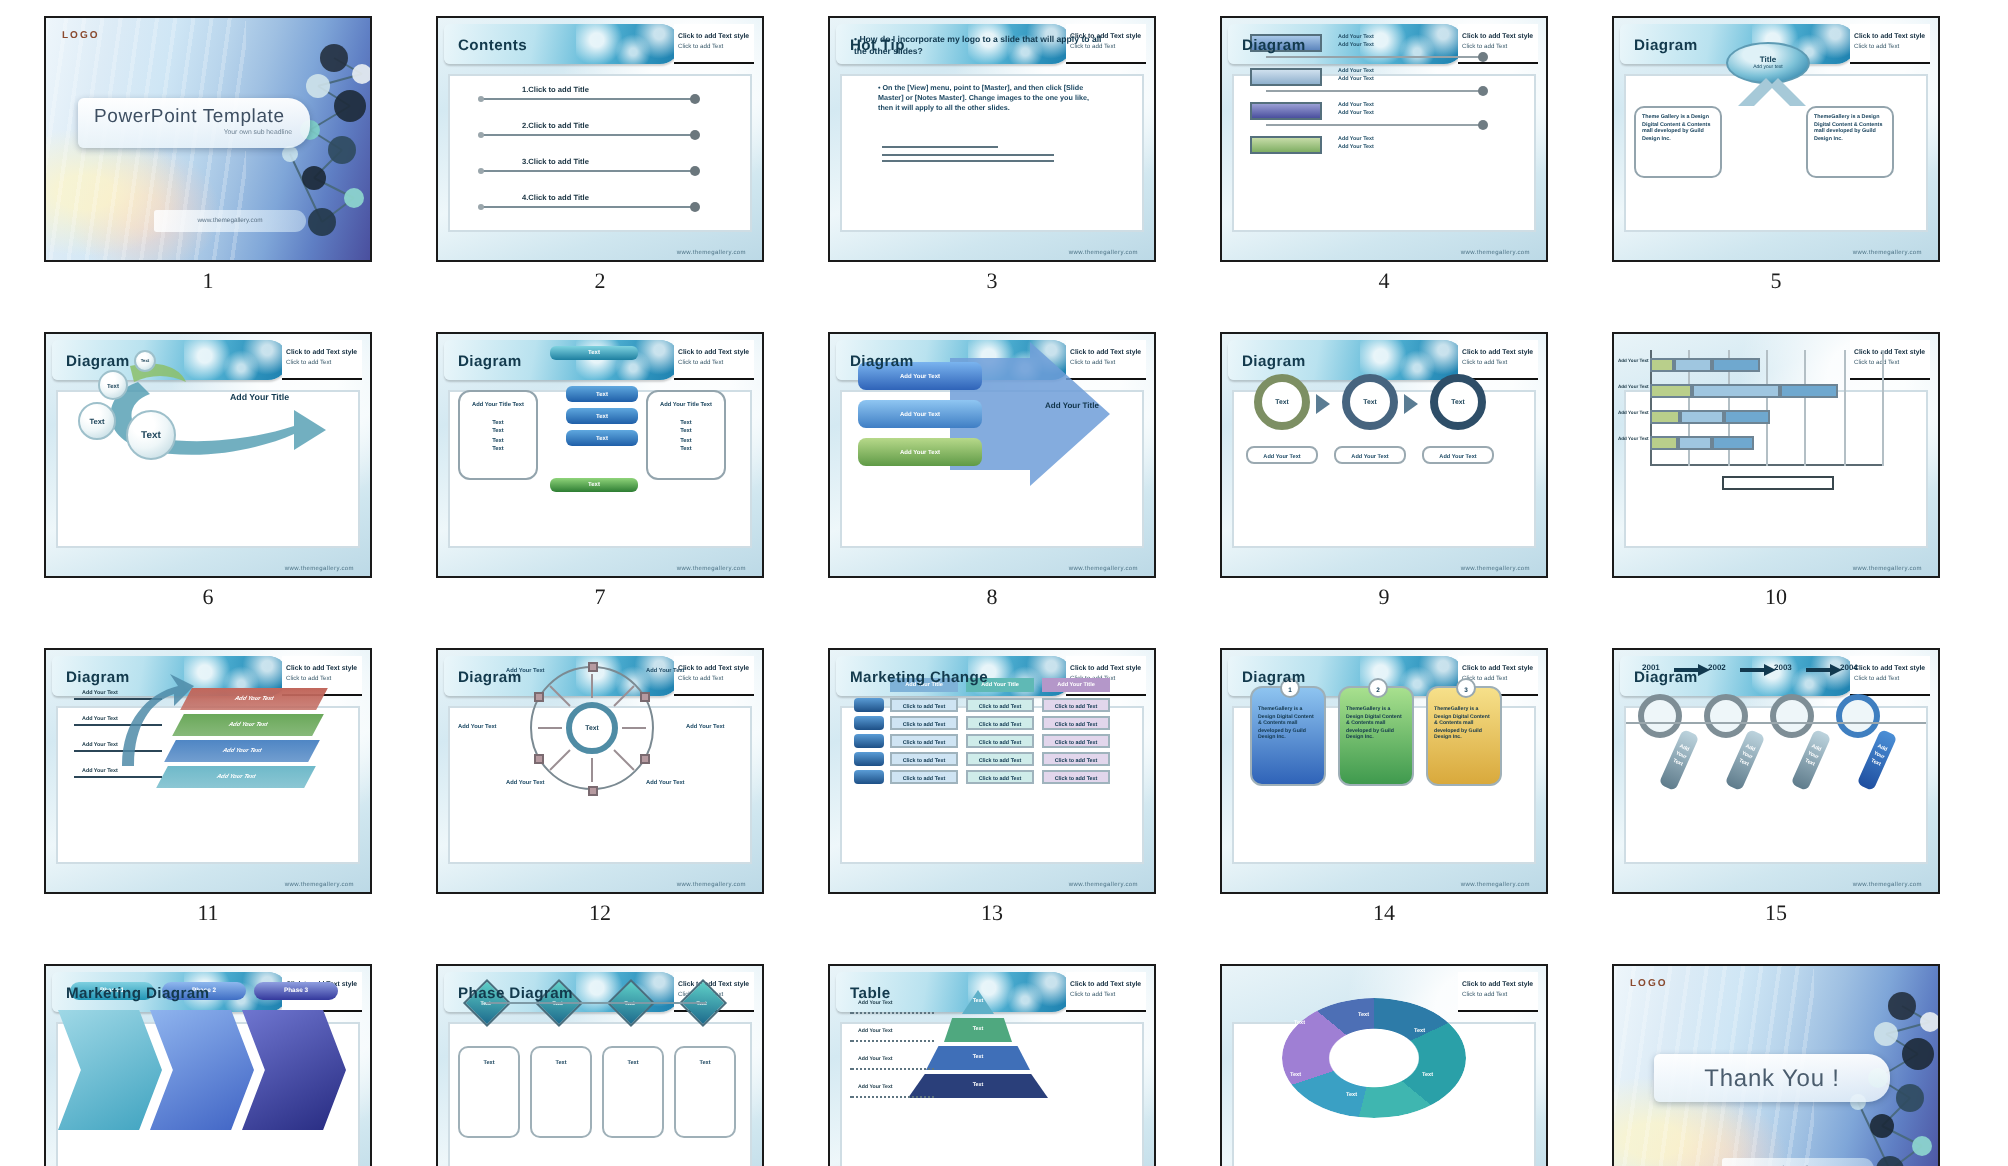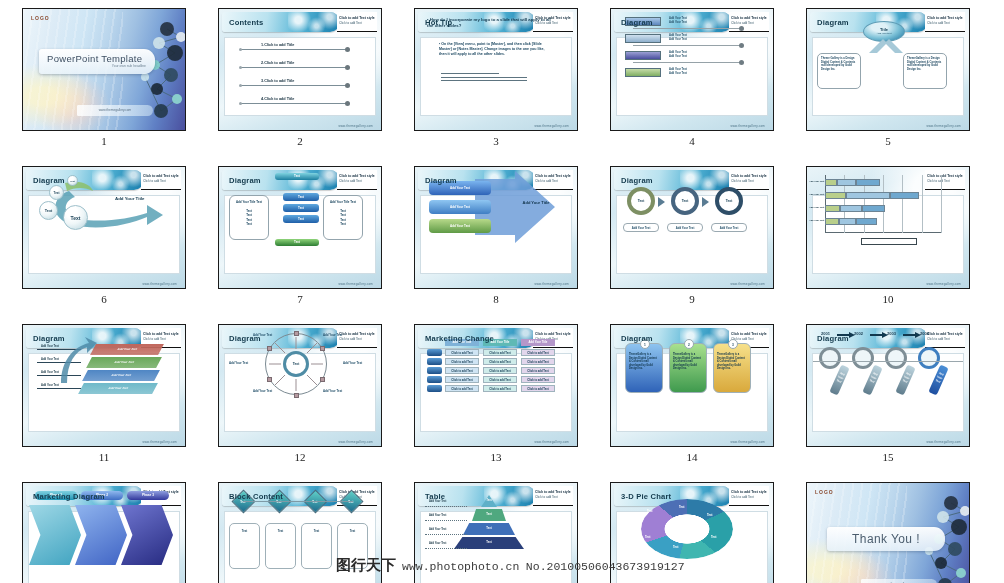--- a/index.html
+++ b/index.html
@@ -751,21 +751,21 @@
             <div class="ph-cap" style="left:104px;background:linear-gradient(180deg,#8f9fe0,#33389c)">Phase 3</div>
             <div class="chev" style="left:98px;background:linear-gradient(150deg,#6f76d0,#262a80)"></div>
           </div>
         </div>
                     </div>
       <div class="cell">
         <div class="slide">
           <div class="slide-inner"></div>
            <div class="slide-white"></div>
           <div class="hdr">
-            <div class="hdr-title">Block Content</div>
+            <div class="hdr-title">Phase Diagram</div>
           </div>
           <div class="subhdr">
             <div class="l1">Click to add Text style</div>
             <div class="l2">Click to add Text</div>
           </div>
           <div class="body">
             <div class="dia" style="left:16px;top:10px;background:linear-gradient(140deg,#5fd0c8,#1d6a8c)">
               <span>Text</span>
             </div>
             <div class="blk" style="left:10px">Text</div>
@@ -809,23 +809,20 @@
             <div class="pyr-row" style="left:39px;top:54px;width:70px;height:12px;line-height:12px;background:#2a3f7a;clip-path:polygon(12% 0,88% 0,100% 100%,0 100%)">Text</div>
             <div class="pyr-tick" style="top:65px"></div>
             <div class="pyr-lbl" style="top:59px">Add Your Text</div>
           </div>
         </div>
                     </div>
       <div class="cell">
         <div class="slide">
           <div class="slide-inner"></div>
            <div class="slide-white"></div>
-          <div class="hdr">
-            <div class="hdr-title">3-D Pie Chart</div>
-          </div>
           <div class="subhdr">
             <div class="l1">Click to add Text style</div>
             <div class="l2">Click to add Text</div>
           </div>
           <div class="body">
             <div class="donut"></div>
             <div class="donut-lbl" style="left:68px;top:22px">Text</div>
             <div class="donut-lbl" style="left:96px;top:30px">Text</div>
             <div class="donut-lbl" style="left:100px;top:52px">Text</div>
             <div class="donut-lbl" style="left:62px;top:62px">Text</div>
@@ -857,16 +854,13 @@
             <circle cx="42" cy="76" r="6" fill="#1b2836" opacity="0.9"></circle>
             <circle cx="62" cy="86" r="5" fill="#8fd8cf" opacity="0.9"></circle>
             <circle cx="46" cy="98" r="7" fill="#24384a" opacity="0.9"></circle>
             <circle cx="30" cy="64" r="4" fill="#c9e2ec" opacity="0.9"></circle>
           </svg>
           <div class="thanks">Thank You !</div>
           <div class="cover-bar">www.themegallery.com</div>
         </div>
                     </div>
     </div>
-  <div class="wm">
-    <span class="cn">图行天下</span><span class="url">www.photophoto.cn</span>&nbsp;&nbsp;<span class="url">No.20100506043673919127</span>
-  </div>
 </div>
 
 </body></html>

